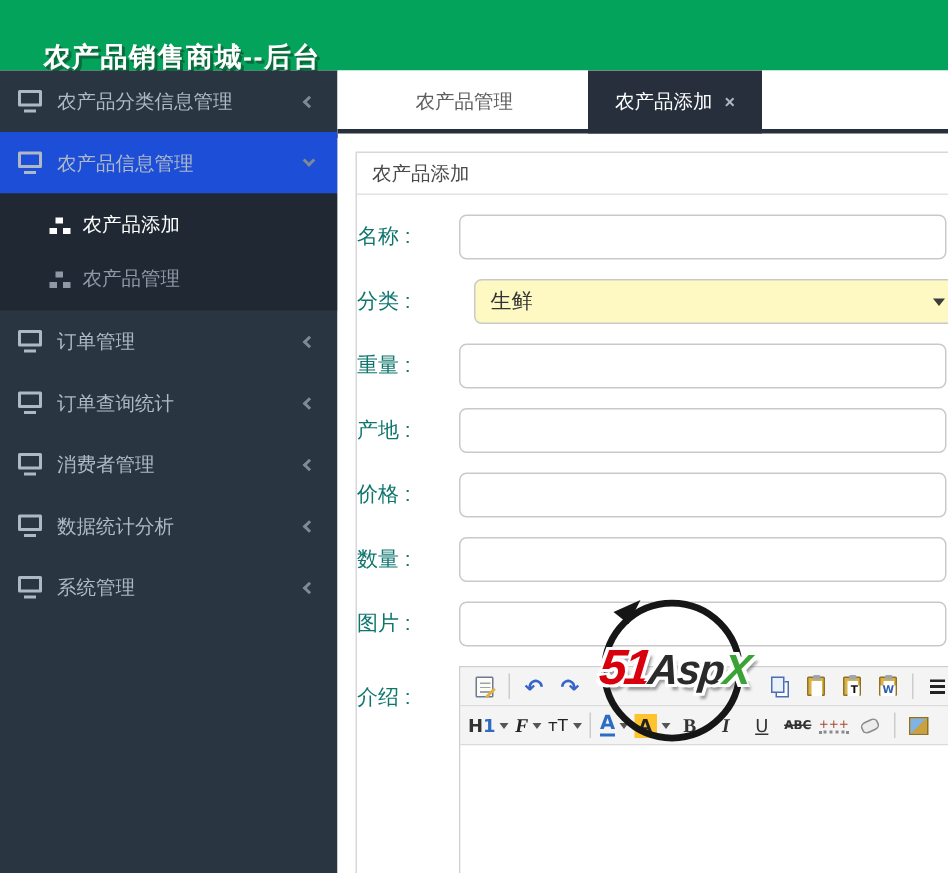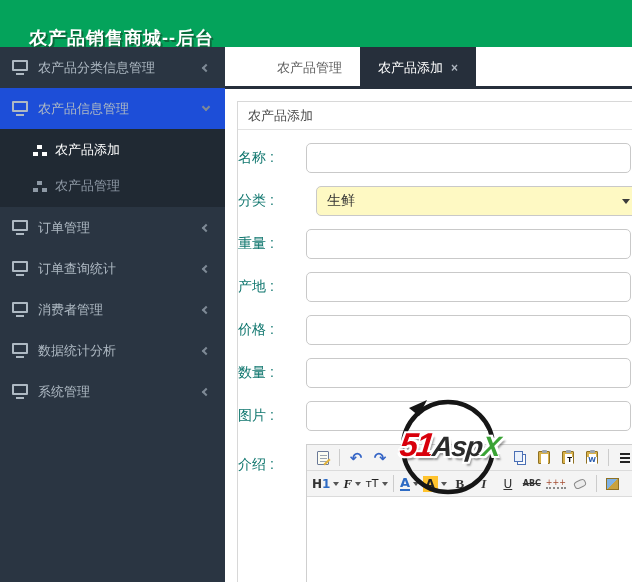--- a/index.html
+++ b/index.html
@@ -29,21 +29,21 @@
   .submenu-item.active{color:#fff;}
   .sitemap-icon{position:relative;width:14px;height:11px;margin-right:8px;flex:none;}
   .sitemap-icon::before{content:"";position:absolute;top:0;left:4px;width:5px;height:4px;background:currentColor;}
   .sitemap-icon::after{content:"";position:absolute;bottom:0;left:0;width:5px;height:4px;
     background:currentColor;box-shadow:9px 0 0 currentColor;}
 
   
   .tab-bar{position:absolute;left:225px;top:47px;right:0;height:42px;background:#fff;
     border-bottom:3px solid #262F3B;display:flex;padding-left:34px;}
   .tab{height:42px;line-height:42px;padding:0 18px;font-size:13px;color:#5E5E5E;cursor:pointer;white-space:nowrap;}
-  .tab.active{background:#262F3B;color:#fff;}
+  .tab.active{background:#262F3B;color:#fff;margin-left:32px;}
   .tab .close{margin-left:8px;color:#ADB5BE;font-size:12px;font-weight:bold;}
 
   
   .content{position:absolute;left:225px;top:92px;right:0;bottom:0;background:#fff;}
   .panel{position:absolute;left:12px;top:9px;width:720px;height:560px;background:#fff;
     border:1px solid #D8D8D8;}
   .panel-header{height:28px;line-height:28px;padding-left:10px;font-size:13px;color:#4A4A4A;
     border-bottom:1px solid #E2E2E2;}
   .panel-body{padding:13px 0 0 0;}
   .form-row{display:flex;align-items:center;margin-bottom:13px;}

